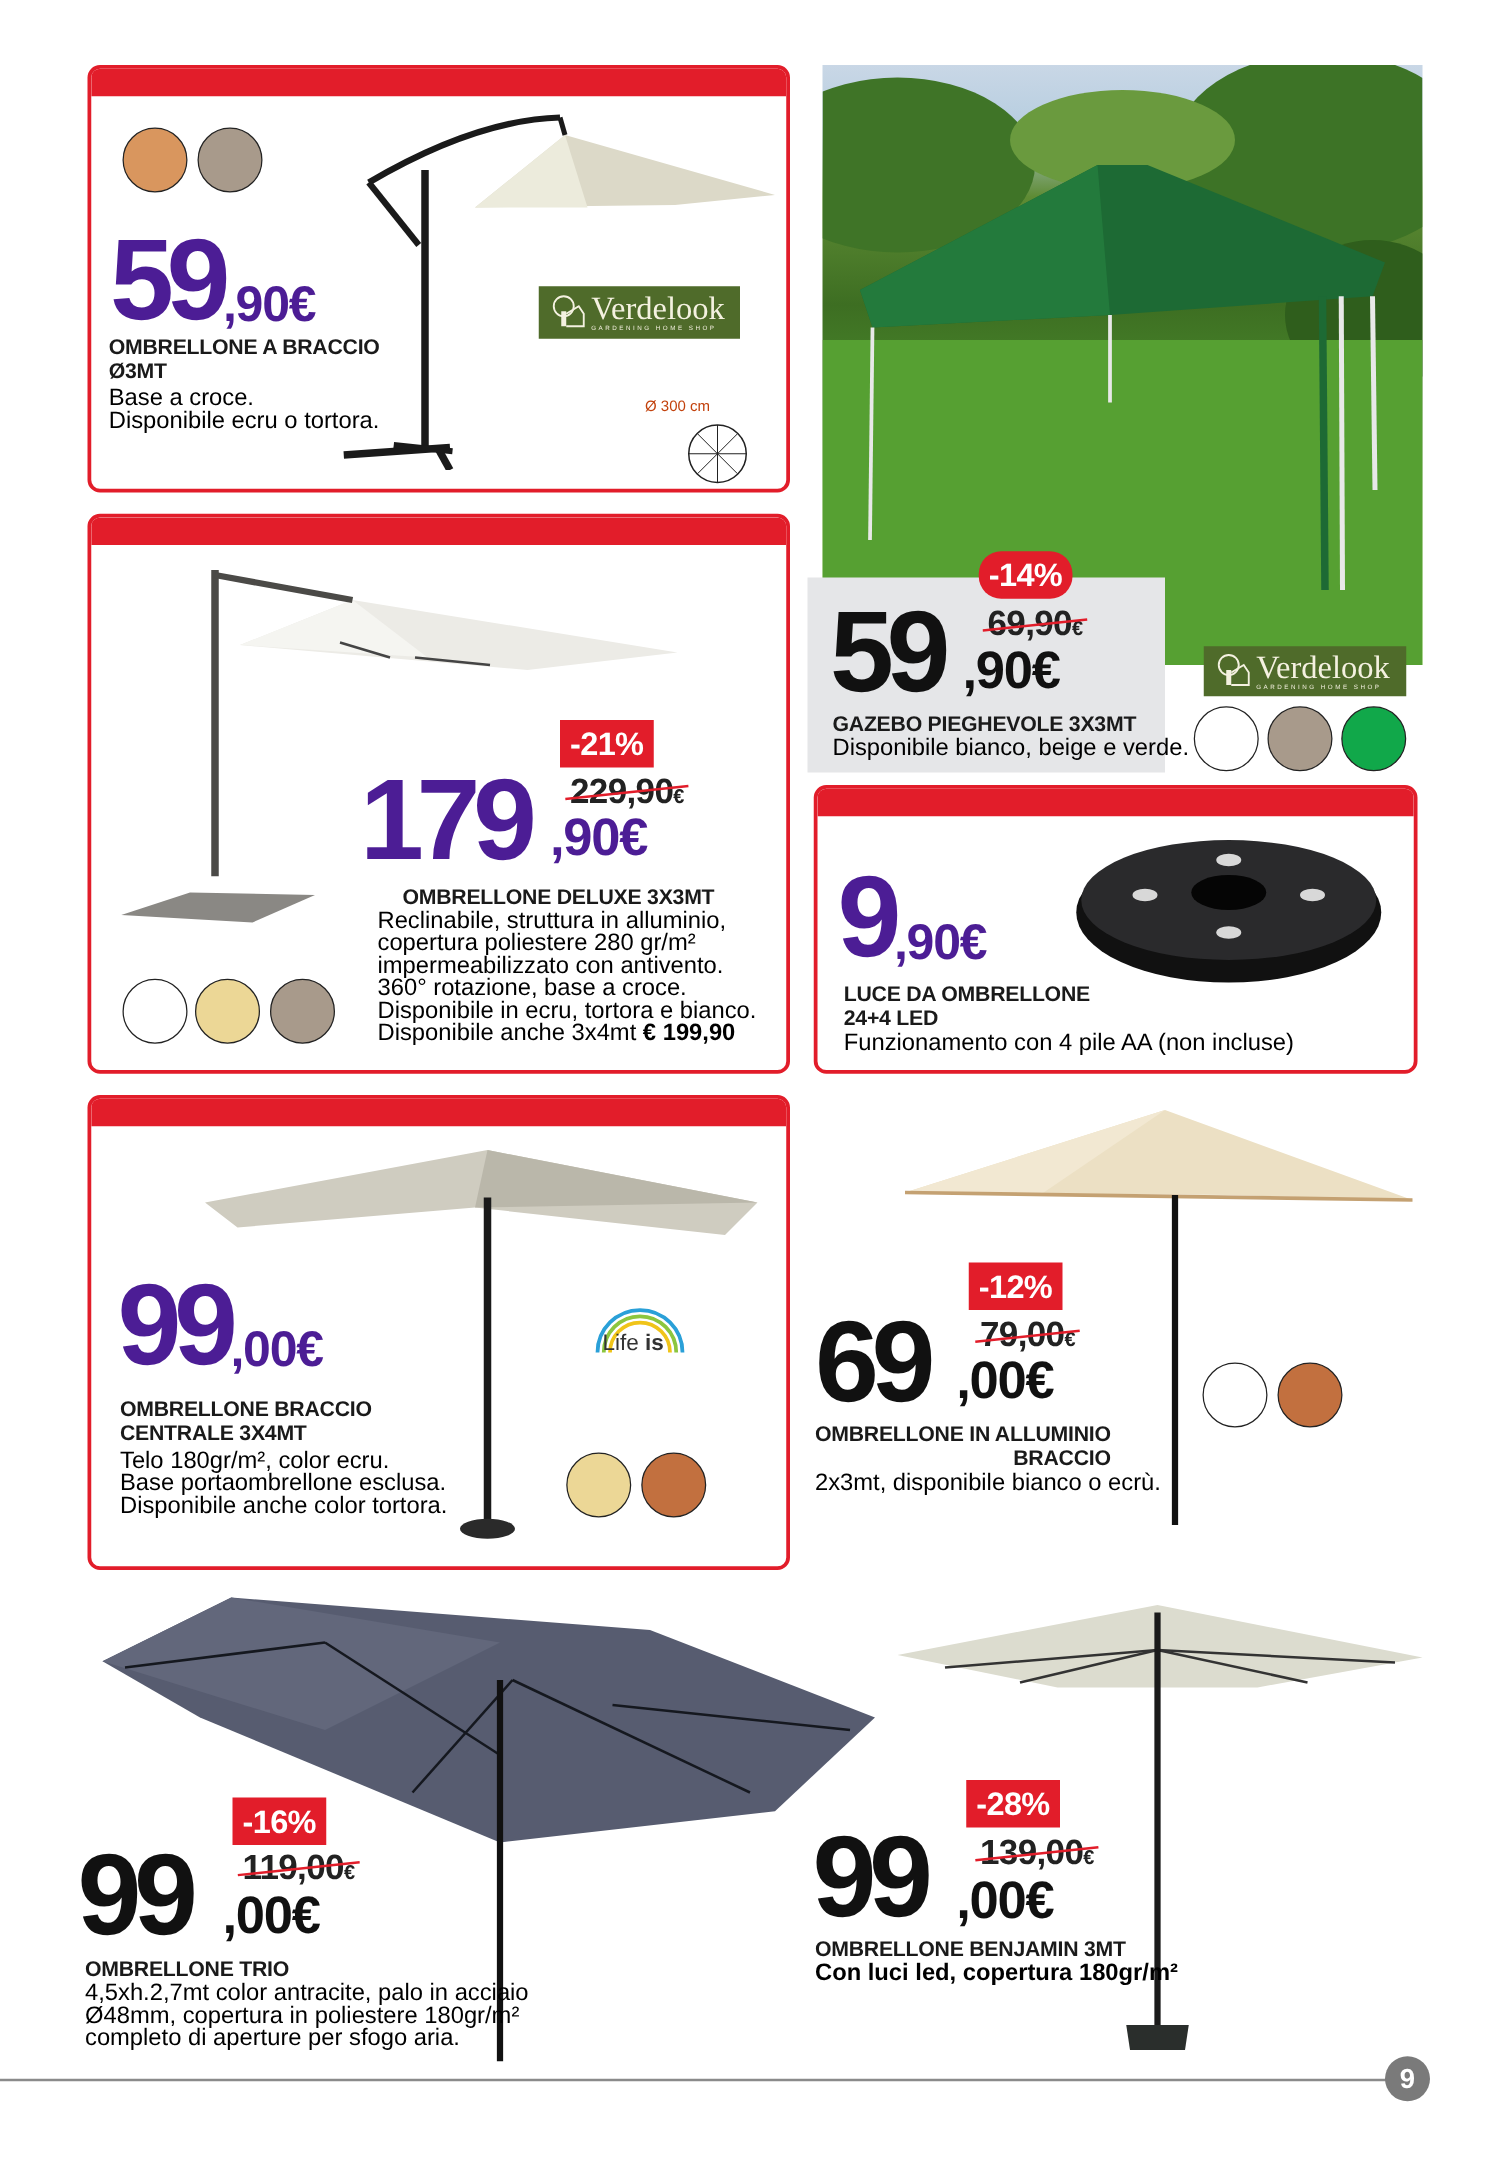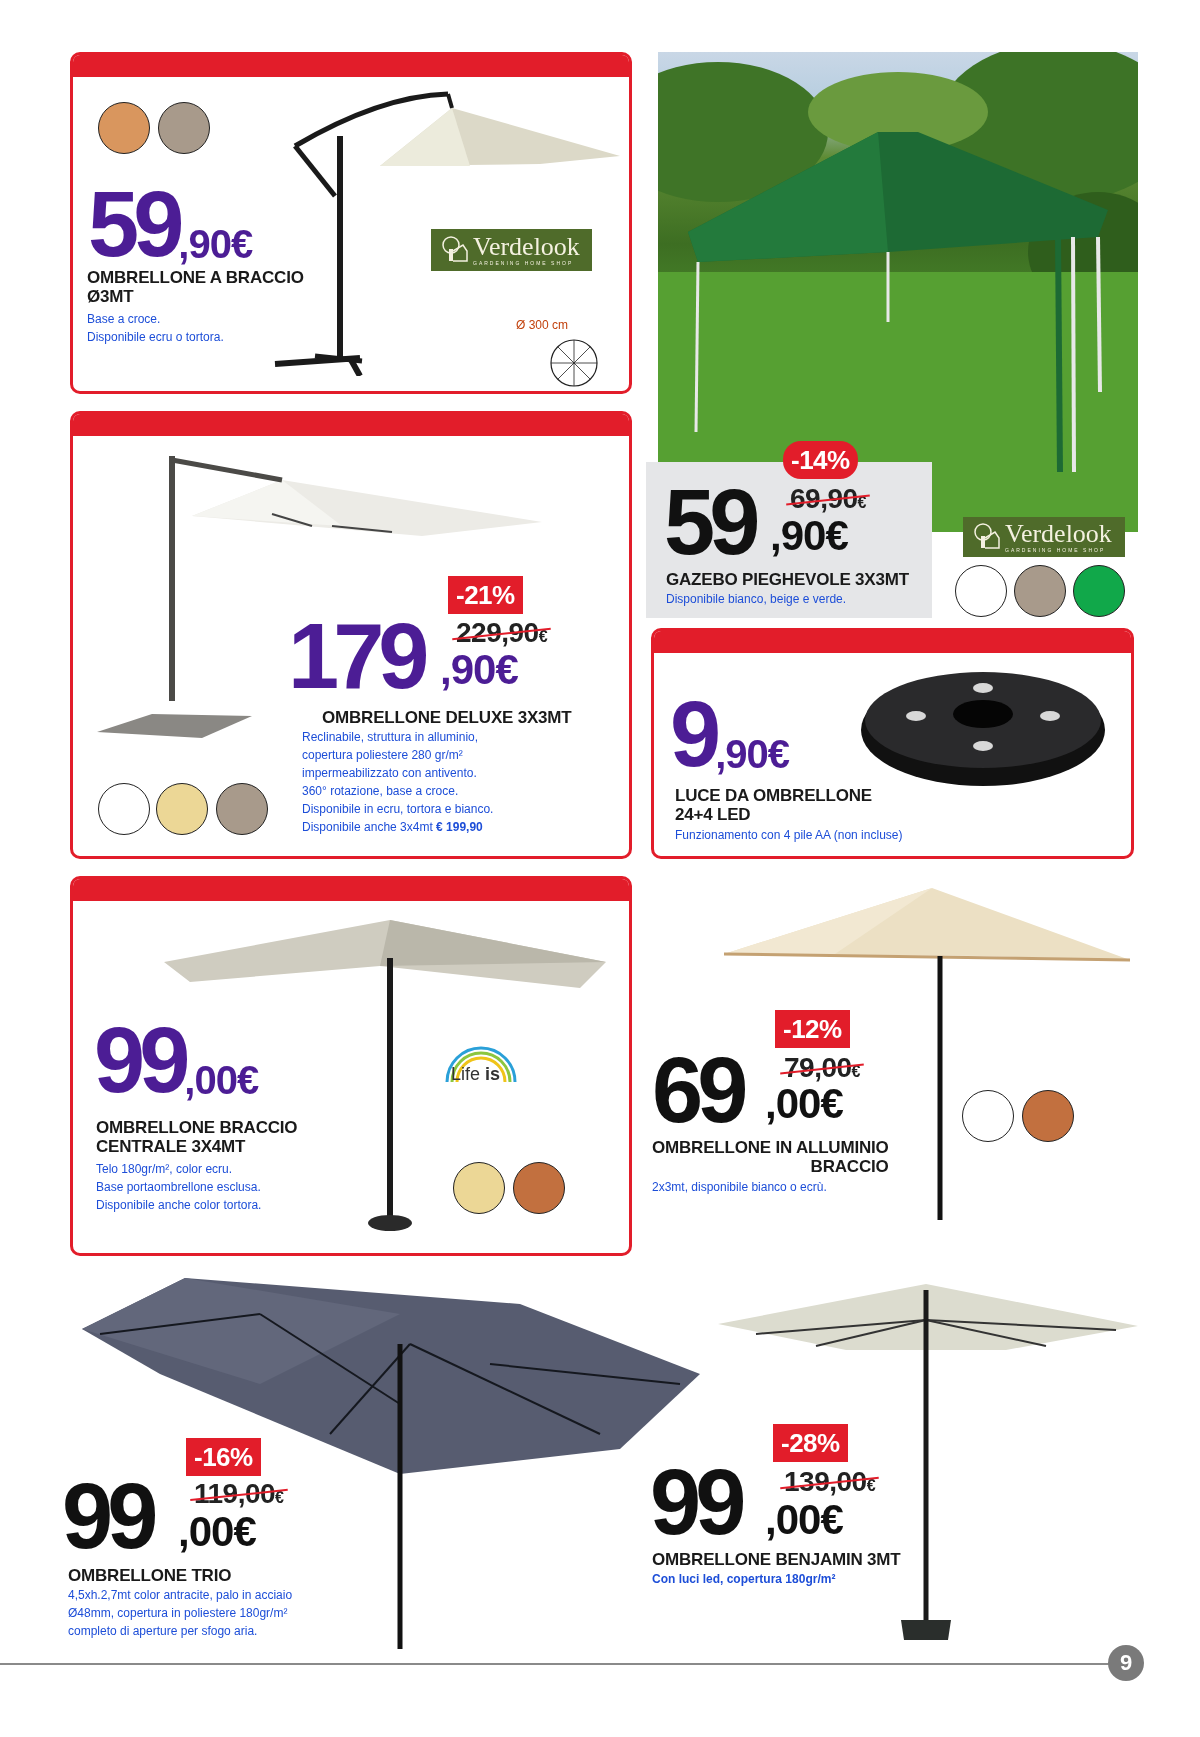--- a/index.html
+++ b/index.html
@@ -6,21 +6,21 @@
   html, body { width: 1200px; height: 1737px; background: #ffffff; overflow: hidden; }
   body { position: relative; font-family: "Liberation Sans", "DejaVu Sans", sans-serif; color: #1a1a1a; }
 
   .card {
     position: absolute; border: 3px solid #e21d2a; border-radius: 10px; background: #fff; overflow: hidden;
   }
   .card .topbar { position: absolute; left: 0; right: 0; top: 0; height: 22px; background: #e21d2a; }
 
   .abs { position: absolute; }
   .title { font-weight: bold; font-size: 17px; line-height: 19px; color: #1a1a1a; letter-spacing: -0.2px; }
-  .desc { font-size: 12px; line-height: 18px; color: #1d4ed8; }
+  .desc { font-size: 19px; line-height: 18px; color: #000000; }
   .desc b { font-weight: bold; }
 
   .price { position: absolute; font-family: "Liberation Sans", sans-serif; font-weight: bold; white-space: nowrap; }
   .price .int { font-size: 92px; line-height: 80px; letter-spacing: -6px; display: inline-block; vertical-align: bottom; }
   .price .dec { font-size: 40px; line-height: 40px; display: inline-block; vertical-align: bottom; letter-spacing: -1px; }
   .price.red { color: #4c1d95; }
   .price.black { color: #111; }
 
   .oldprice { position: absolute; font-weight: bold; font-size: 28px; color: #222; white-space: nowrap; letter-spacing: -0.5px; }
   .oldprice .eur { font-size: 16px; }
@@ -187,21 +187,21 @@
 </div>
 <svg class="abs" style="left:160px;top:918px;" width="450" height="320" viewBox="0 0 450 320">
   <polygon points="4,44 230,2 446,44 420,70 220,48 30,64" fill="#cfccc0"></polygon>
   <polygon points="230,2 446,44 220,48" fill="#bab7aa"></polygon>
   <line x1="230" y1="40" x2="230" y2="300" stroke="#1a1a1a" stroke-width="6"></line>
   <ellipse cx="230" cy="305" rx="22" ry="8" fill="#2a2a2a"></ellipse>
 </svg>
 <div class="price red" style="left:94px;top:1020px;">
   <span class="int">99</span><span class="dec">,00€</span>
 </div>
-<div class="abs" style="left:439px;top:1038px;width:84px;height:52px;text-decoration:underline;">
+<div class="abs" style="left:470px;top:1038px;width:84px;height:52px;text-decoration:underline;">
   <svg width="84" height="52" viewBox="0 0 84 52">
     <path d="M8 44 A34 34 0 0 1 76 44" fill="none" stroke="#2aa0d8" stroke-width="3"></path>
     <path d="M13 44 A29 29 0 0 1 71 44" fill="none" stroke="#8cc63f" stroke-width="3"></path>
     <path d="M18 44 A24 24 0 0 1 66 44" fill="none" stroke="#f0c419" stroke-width="3"></path>
   </svg>
   <span class="abs" style="left:12px;top:26px;font-size:18px;color:#333;font-family:'Liberation Sans',sans-serif;"><span>Life</span> <b>is</b></span>
 </div>
 <div class="abs title" style="left:96px;top:1118px;">
   <div>OMBRELLONE BRACCIO</div>
   <div>CENTRALE 3X4MT</div>

